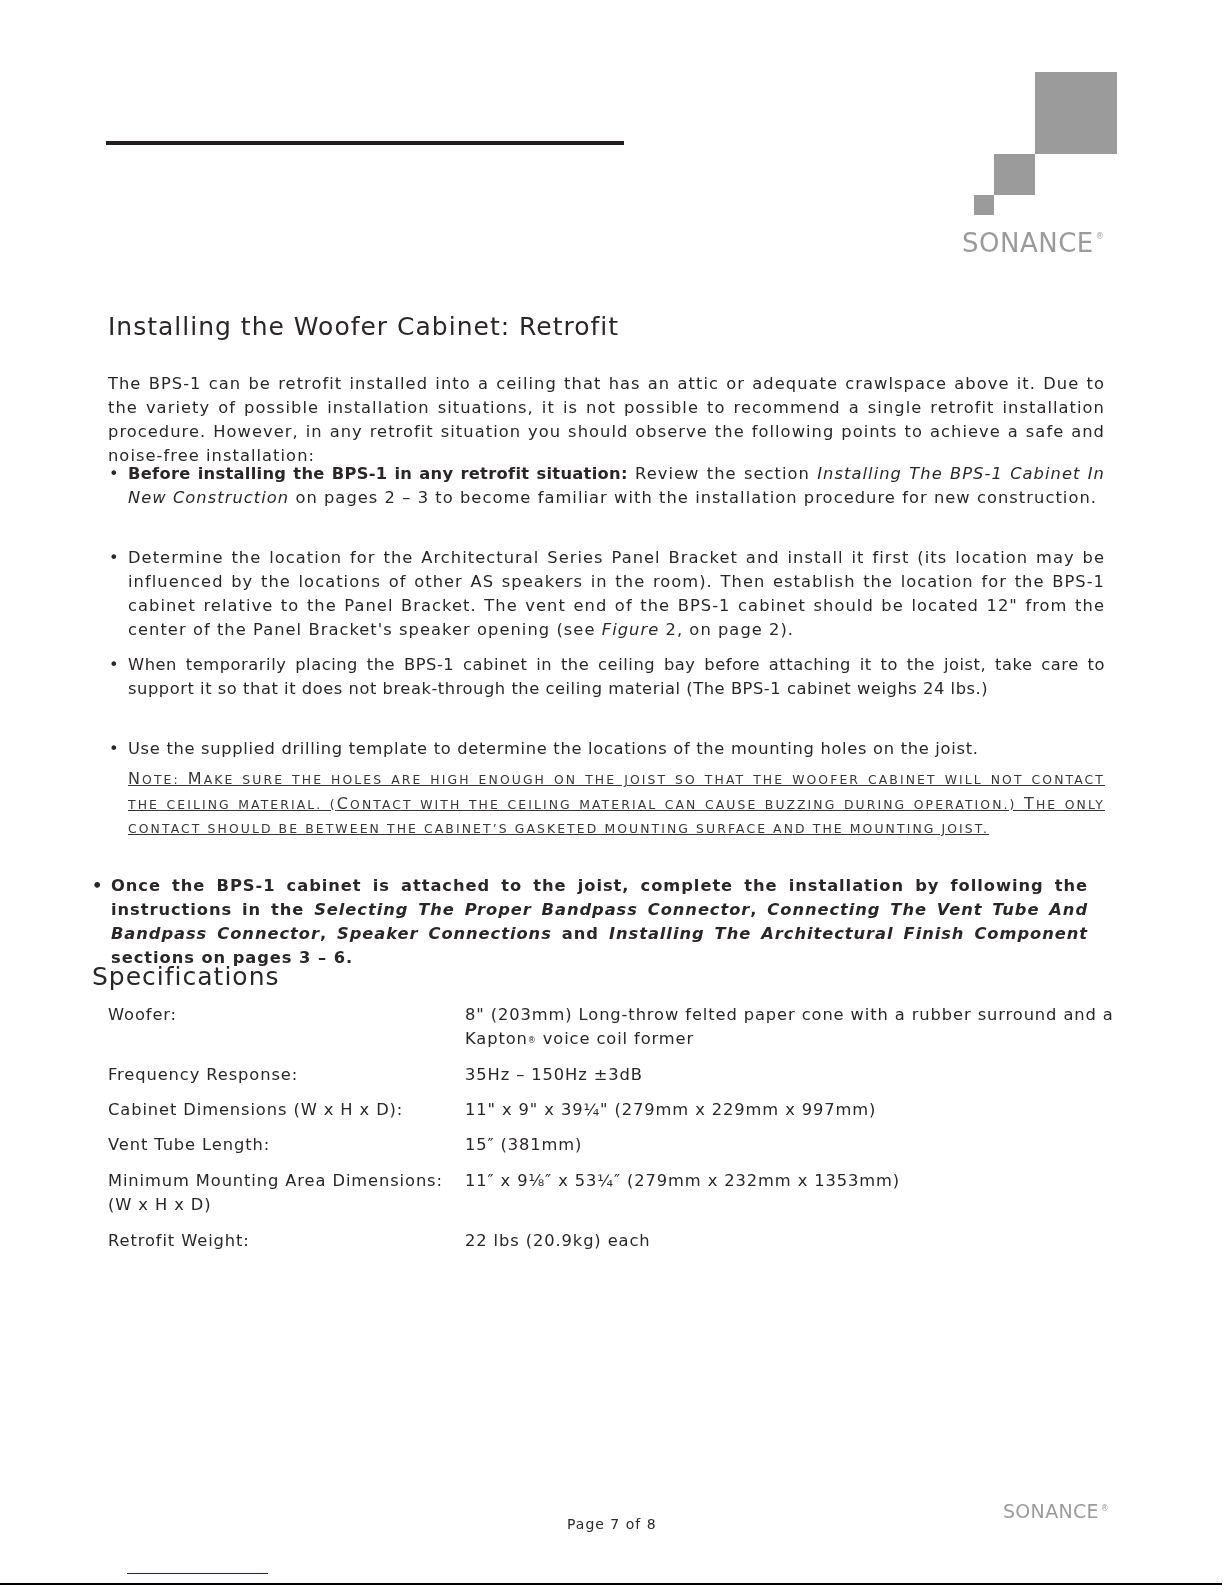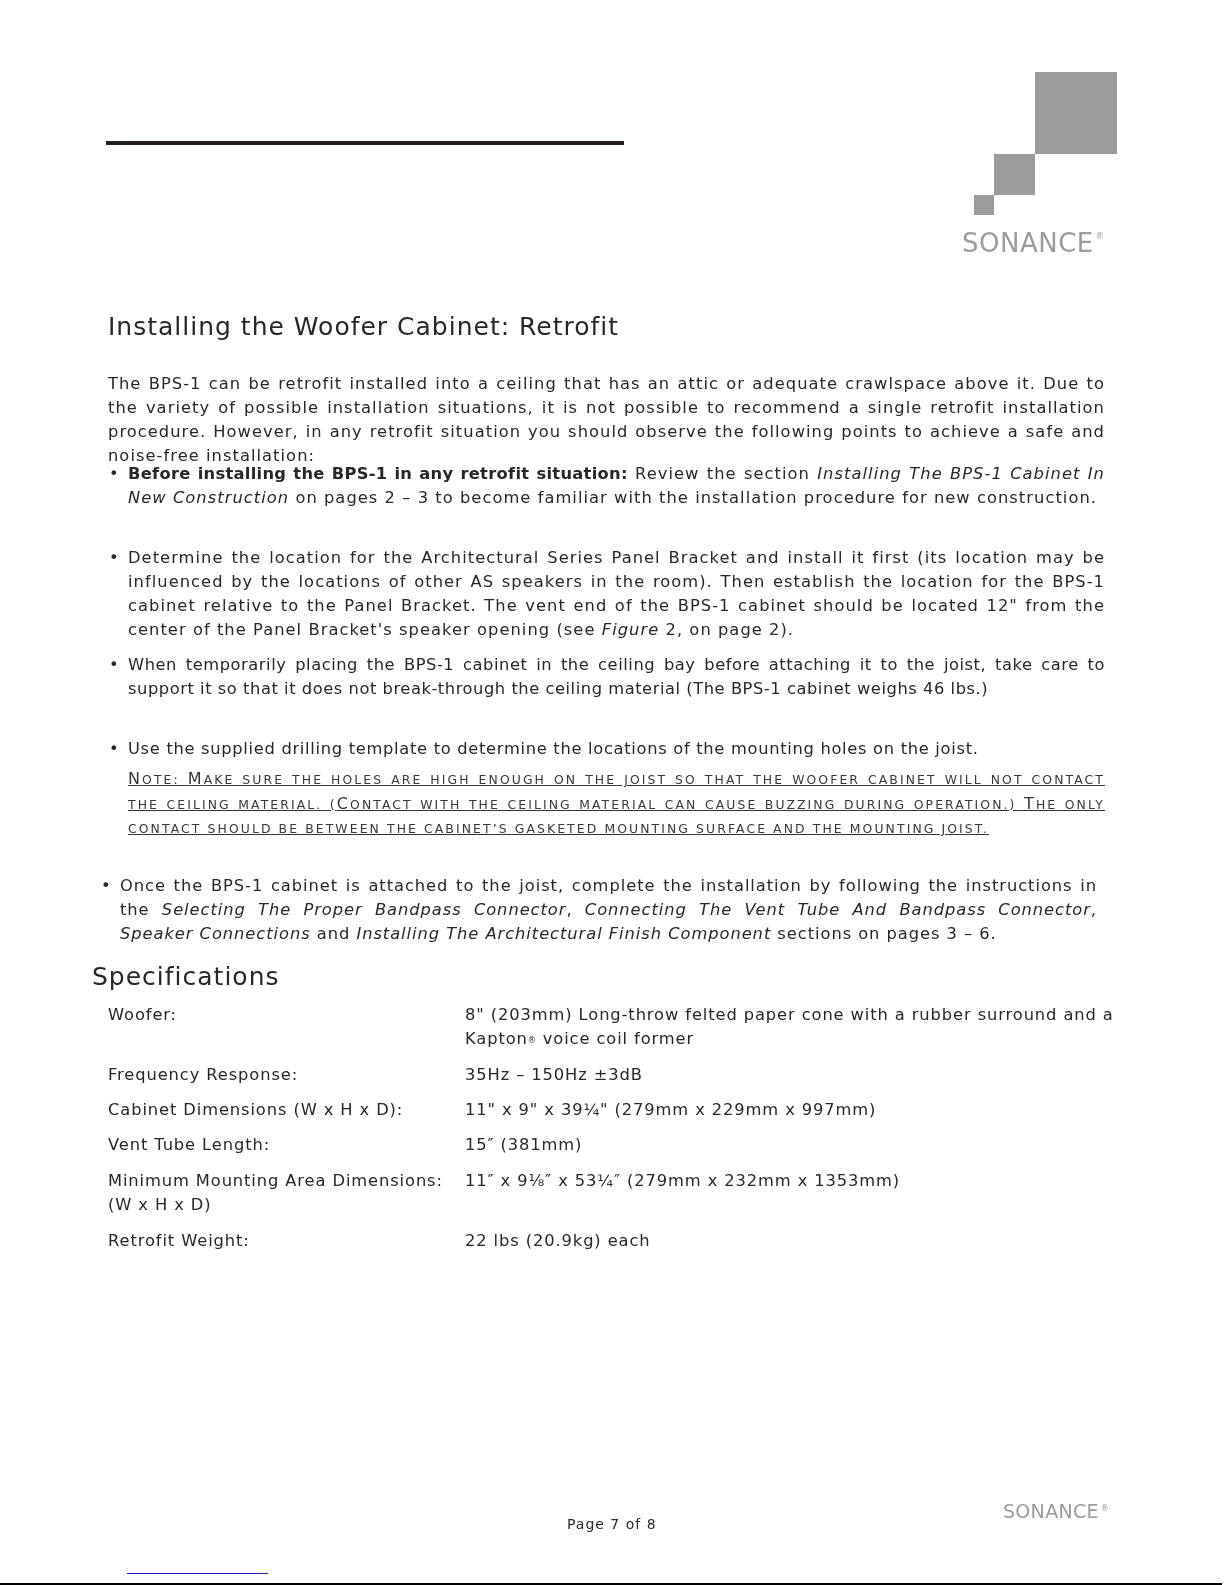--- a/index.html
+++ b/index.html
@@ -38,21 +38,21 @@
     .b2 { position: absolute; top: 546px; left: 108px; width: 997px; }
     .b3 { position: absolute; top: 653px; left: 108px; width: 997px; }
     .b3 .bullet { letter-spacing: 0.55px; }
     .b4 { position: absolute; top: 737px; left: 108px; width: 997px; }
     .b4 .bullet { letter-spacing: 0.7px; text-align: center; }
     .note {
       position: absolute; top: 767px; left: 128px; width: 977px; font-size: 12.4px; line-height: 24px;
       letter-spacing: 2.1px; text-transform: uppercase; color: #3a3637; text-align: justify; text-align-last: left; text-decoration: underline;
     }
     .note .cap { font-size: 16px; }
-    .b5 { position: absolute; top: 874px; left: 100px; width: 997px; }
+    .b5 { position: absolute; top: 874px; left: 91px; width: 997px; font-weight: bold; }
     .b5 .bullet { letter-spacing: 0.95px; }
     .bold { font-weight: bold; letter-spacing: 0.3px; }
     em { font-style: italic; }
 
     .h2 {
       position: absolute; left: 92px; top: 962px; font-size: 25px; letter-spacing: 1px;
       color: #2a2627; white-space: nowrap; margin: 0; font-weight: normal;
     }
     .spec-row { position: absolute; left: 108px; width: 1000px; font-size: 16.3px; line-height: 24px; letter-spacing: 0.9px; }
     .spec-label { position: absolute; left: 0; top: 0; width: 355px; }
@@ -91,21 +91,21 @@
 <h1 class="h1">Installing the Woofer Cabinet: Retrofit</h1>
 <p class="body-text intro">The BPS-1 can be retrofit installed into a ceiling that has an attic or adequate crawlspace above it. Due to the variety of possible installation situations, it is not possible to recommend a single retrofit installation procedure. However, in any retrofit situation you should observe the following points to achieve a safe and noise-free installation:</p>
 
 <ul class="bullets b1">
   <li class="bullet"><span class="bold">Before installing the BPS-1 in any retrofit situation:</span><span> Review the section </span><em>Installing The BPS-1 Cabinet In New Construction</em><span> on pages 2 – 3 to become familiar with the installation procedure for new construction.</span></li>
 </ul>
 <ul class="bullets b2">
   <li class="bullet"><span>Determine the location for the Architectural Series Panel Bracket and install it first (its location may be influenced by the locations of other AS speakers in the room). Then establish the location for the BPS-1 cabinet relative to the Panel Bracket. The vent end of the BPS-1 cabinet should be located 12" from the center of the Panel Bracket's speaker opening (see </span><em>Figure</em><span> 2, on page 2).</span></li>
 </ul>
 <ul class="bullets b3">
-  <li class="bullet"><span>When temporarily placing the BPS-1 cabinet in the ceiling bay before attaching it to the joist, take care to support it so that it does not break-through the ceiling material (The BPS-1 cabinet weighs 46 lbs.)</span></li>
+  <li class="bullet"><span>When temporarily placing the BPS-1 cabinet in the ceiling bay before attaching it to the joist, take care to support it so that it does not break-through the ceiling material (The BPS-1 cabinet weighs 24 lbs.)</span></li>
 </ul>
 <ul class="bullets b4">
   <li class="bullet"><span>Use the supplied drilling template to determine the locations of the mounting holes on the joist.</span></li>
 </ul>
 
 <div class="note"><span class="cap">N</span><span>ote: </span><span class="cap">M</span><span>ake sure the holes are high enough on the joist so that the woofer cabinet will not contact the ceiling material. (</span><span class="cap">C</span><span>ontact with the ceiling material can cause buzzing during operation.) </span><span class="cap">T</span><span>he only contact should be between the cabinet’s gasketed mounting surface and the mounting joist.</span></div>
 
 <ul class="bullets b5">
   <li class="bullet"><span>Once the BPS-1 cabinet is attached to the joist, complete the installation by following the instructions in the </span><em>Selecting The Proper Bandpass Connector</em><span>, </span><em>Connecting The Vent Tube And Bandpass Connector</em><span>, </span><em>Speaker Connections</em><span> and </span><em>Installing The Architectural Finish Component</em><span> sections on pages 3 – 6.</span></li>
 </ul>

